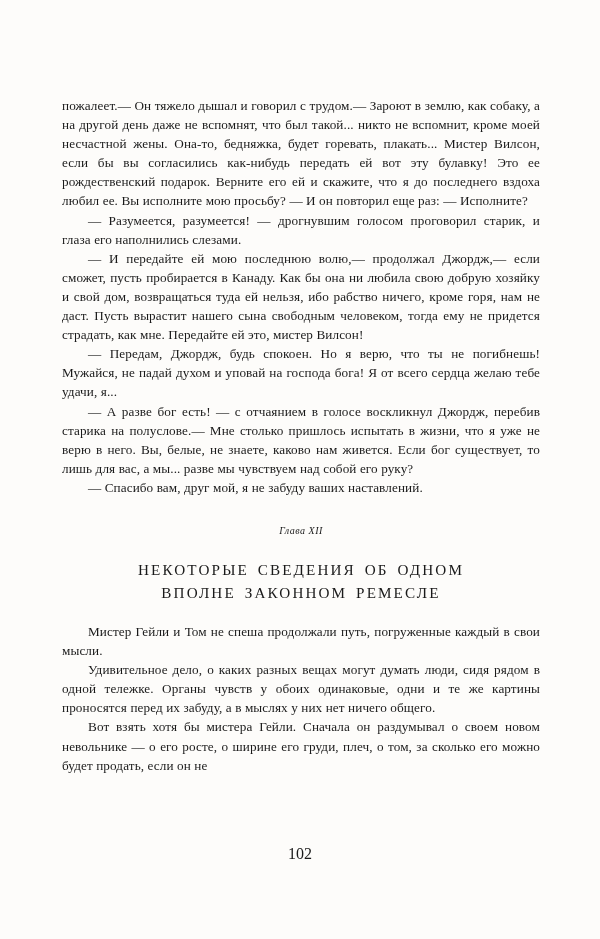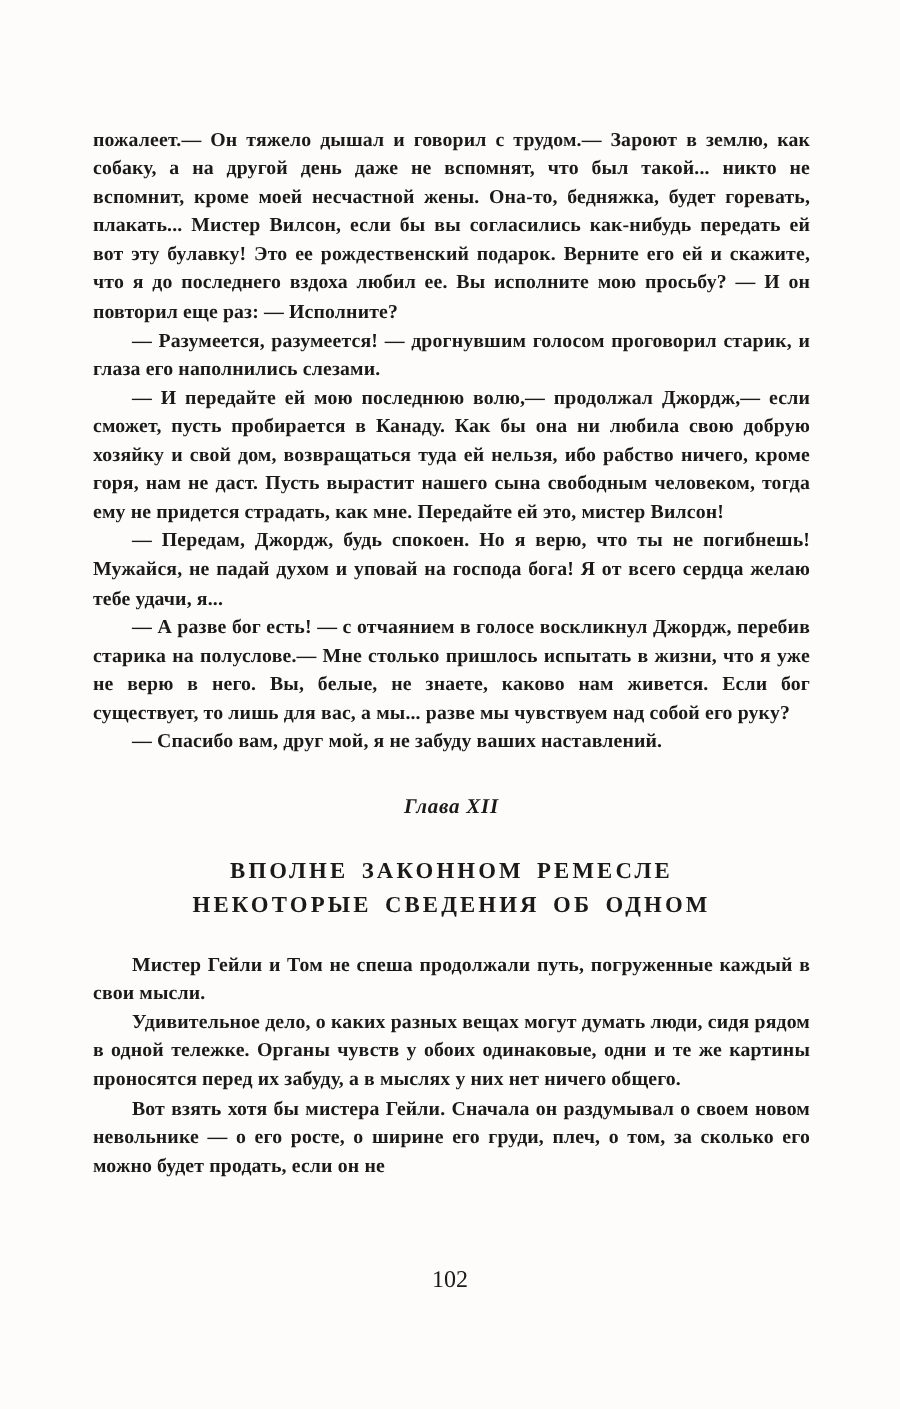--- a/index.html
+++ b/index.html
@@ -19,40 +19,39 @@
     position: absolute;
     left: 0;
     top: 0;
     width: 600px;
     height: 939px;
     background: #fdfcfa;
   }
   .content {
     position: absolute;
     left: 62px;
-    top: 83px;
+    top: 96px;
     width: 478px;
-    font-weight: bold;
   }
   p.para {
     margin: 0;
     font-size: 13.2px;
     line-height: 19.1px;
     text-align: justify;
     text-justify: inter-word;
     hyphens: none;
     letter-spacing: 0.1px;
   }
   p.indent {
     text-indent: 26px;
   }
   .chapter-num {
     text-align: center;
     font-style: italic;
-    font-size: 14px;
+    font-size: 10px;
     margin: 0;
     padding-top: 28px;
     letter-spacing: 0.5px;
   }
   .chapter-title {
     text-align: center;
     font-size: 15.2px;
     letter-spacing: 2.1px;
     line-height: 23px;
     margin: 0;
@@ -85,22 +84,22 @@
     <p class="para">пожалеет.— Он тяжело дышал и говорил с трудом.— Зароют в землю, как собаку, а на другой день даже не вспомнят, что был такой... никто не вспомнит, кроме моей несчастной жены. Она-то, бедняжка, будет горевать, плакать... Мистер Вилсон, если бы вы согласились как-нибудь передать ей вот эту булавку! Это ее рождественский подарок. Верните его ей и скажите, что я до последнего вздоха любил ее. Вы исполните мою просьбу? — И он повторил еще раз: — Исполните?</p>
     <p class="para indent">— Разумеется, разумеется! — дрогнувшим голосом проговорил старик, и глаза его наполнились слезами.</p>
     <p class="para indent">— И передайте ей мою последнюю волю,— продолжал Джордж,— если сможет, пусть пробирается в Канаду. Как бы она ни любила свою добрую хозяйку и свой дом, возвращаться туда ей нельзя, ибо рабство ничего, кроме горя, нам не даст. Пусть вырастит нашего сына свободным человеком, тогда ему не придется страдать, как мне. Передайте ей это, мистер Вилсон!</p>
     <p class="para indent">— Передам, Джордж, будь спокоен. Но я верю, что ты не погибнешь! Мужайся, не падай духом и уповай на господа бога! Я от всего сердца желаю тебе удачи, я...</p>
     <p class="para indent">— А разве бог есть! — с отчаянием в голосе воскликнул Джордж, перебив старика на полуслове.— Мне столько пришлось испытать в жизни, что я уже не верю в него. Вы, белые, не знаете, каково нам живется. Если бог существует, то лишь для вас, а мы... разве мы чувствуем над собой его руку?</p>
     <p class="para indent">— Спасибо вам, друг мой, я не забуду ваших наставлений.</p>
 
     <p class="chapter-num">Глава XII</p>
 
     <div class="chapter-title">
+      <span class="line">НЕКОТОРЫЕ СВЕДЕНИЯ ОБ ОДНОМ</span>
       <span class="line">ВПОЛНЕ ЗАКОННОМ РЕМЕСЛЕ</span>
-      <span class="line">НЕКОТОРЫЕ СВЕДЕНИЯ ОБ ОДНОМ</span>
     </div>
 
     <p class="para indent after-title">Мистер Гейли и Том не спеша продолжали путь, погруженные каждый в свои мысли.</p>
     <p class="para indent">Удивительное дело, о каких разных вещах могут думать люди, сидя рядом в одной тележке. Органы чувств у обоих одинаковые, одни и те же картины проносятся перед их забуду, а в мыслях у них нет ничего общего.</p>
     <p class="para indent">Вот взять хотя бы мистера Гейли. Сначала он раздумывал о своем новом невольнике — о его росте, о ширине его груди, плеч, о том, за сколько его можно будет продать, если он не</p>
 
   </div>
 
   <div class="page-number">102</div>
 </div>

